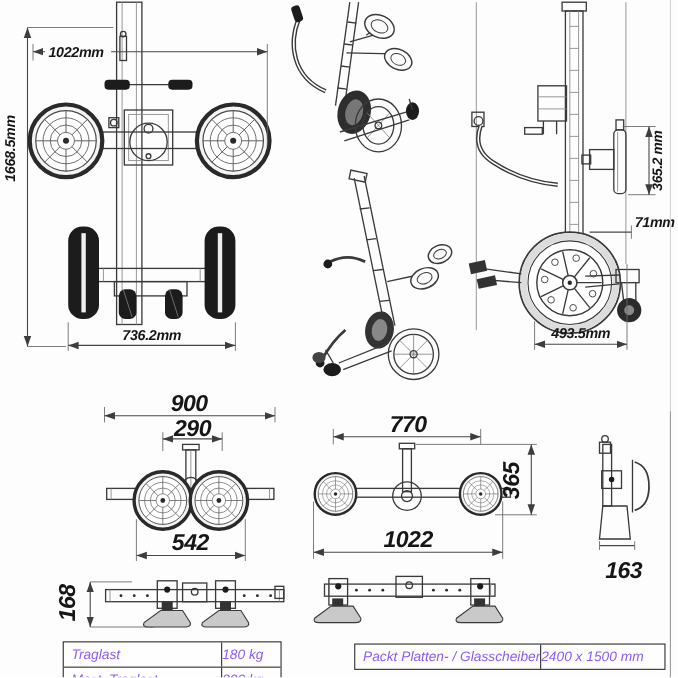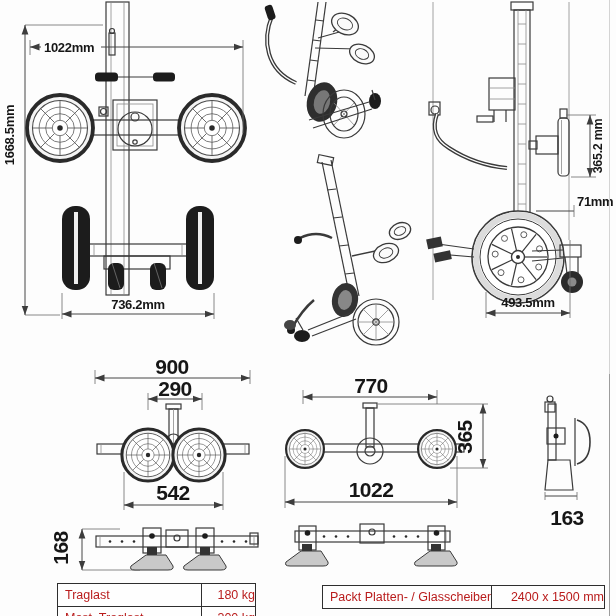--- a/index.html
+++ b/index.html
@@ -1,35 +1,35 @@
 <!DOCTYPE html>
 <html><head>
 <meta charset="utf-8">
 <style>
   html,body{margin:0;padding:0;background:#ffffff;}
   .page{
     position:relative;width:616px;height:616px;overflow:hidden;
-    background:#fdfdfd;font-family:"Liberation Sans",sans-serif;color:#b91c1c;
+    background:#fdfdfd;font-family:"Liberation Sans",sans-serif;color:#8b5cf6;font-style:italic;
   }
   svg text{font-family:"Liberation Sans",sans-serif;fill:#161616;}
   .dlbl{font-size:13px;font-weight:bold;letter-spacing:-0.3px;}
   .dsm{font-size:12.5px;font-weight:bold;letter-spacing:-0.3px;}
   .dbig{font-size:21px;font-weight:bold;letter-spacing:-0.5px;}
   .ln{fill:none;stroke:#3a3a3a;stroke-width:1.2;}
   .lt{fill:none;stroke:#8a8a8a;stroke-width:0.8;}
   .dim{fill:none;stroke:#474747;stroke-width:1;}
   .ext{fill:none;stroke:#6a6a6a;stroke-width:0.8;}
   .dk{fill:#1c1c1c;stroke:none;}
   .gry{fill:#c9c9c9;stroke:#3a3a3a;stroke-width:1;}
   .spec-table{position:absolute;border:1.6px solid #2e2e2e;background:#fefefe;box-sizing:border-box;}
   .trow{display:flex;height:22px;box-sizing:border-box;}
   .trow + .trow{border-top:1.3px solid #2e2e2e;}
   .tcell{font-size:12.5px;line-height:19px;padding-top:2px;box-sizing:border-box;white-space:nowrap;overflow:hidden;}
   .tcell.label{flex:1;padding-left:7px;border-right:1.3px solid #2e2e2e;}
-  .tcell.value{text-align:right;}
+  .tcell.value{text-align:left;}
   .edge-line{position:absolute;pointer-events:none;}
 </style>
 </head>
 <body>
 
 <div class="page">
 
 <svg width="616" height="616" viewBox="0 0 616 616">
   <defs>
     <marker id="arw" markerWidth="11" markerHeight="8" refX="9.5" refY="4" orient="auto-start-reverse" markerUnits="userSpaceOnUse">

